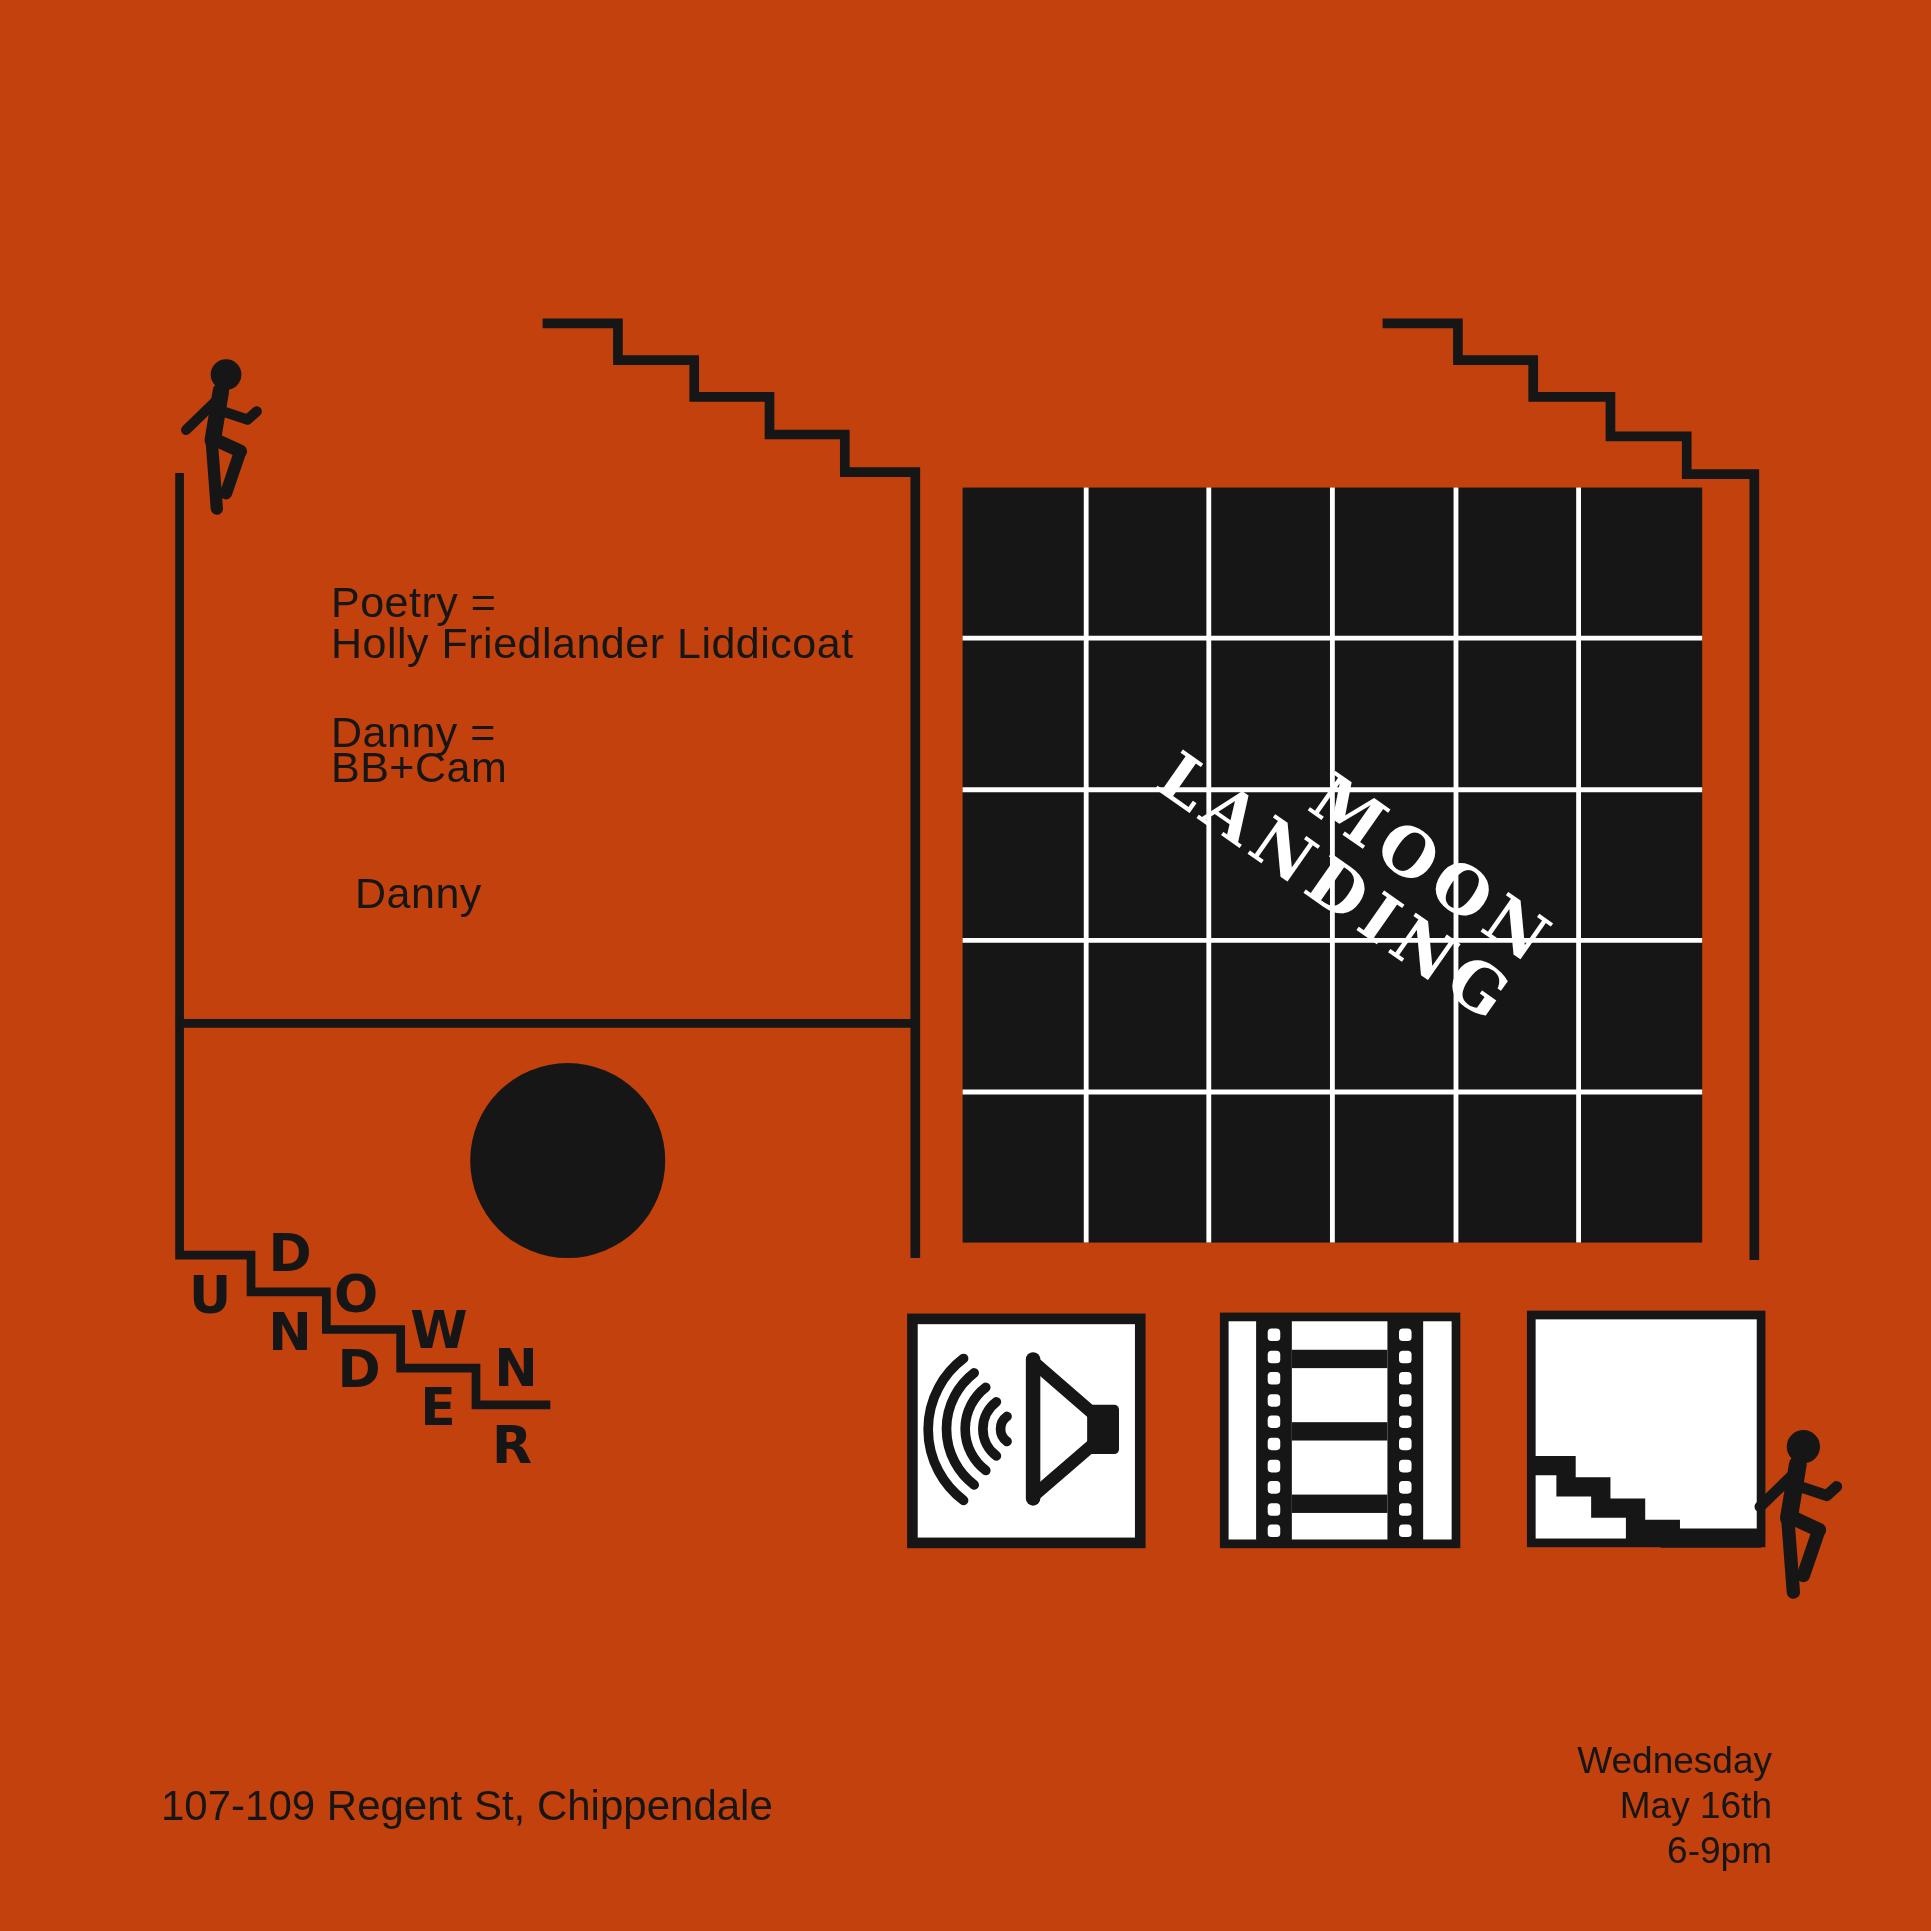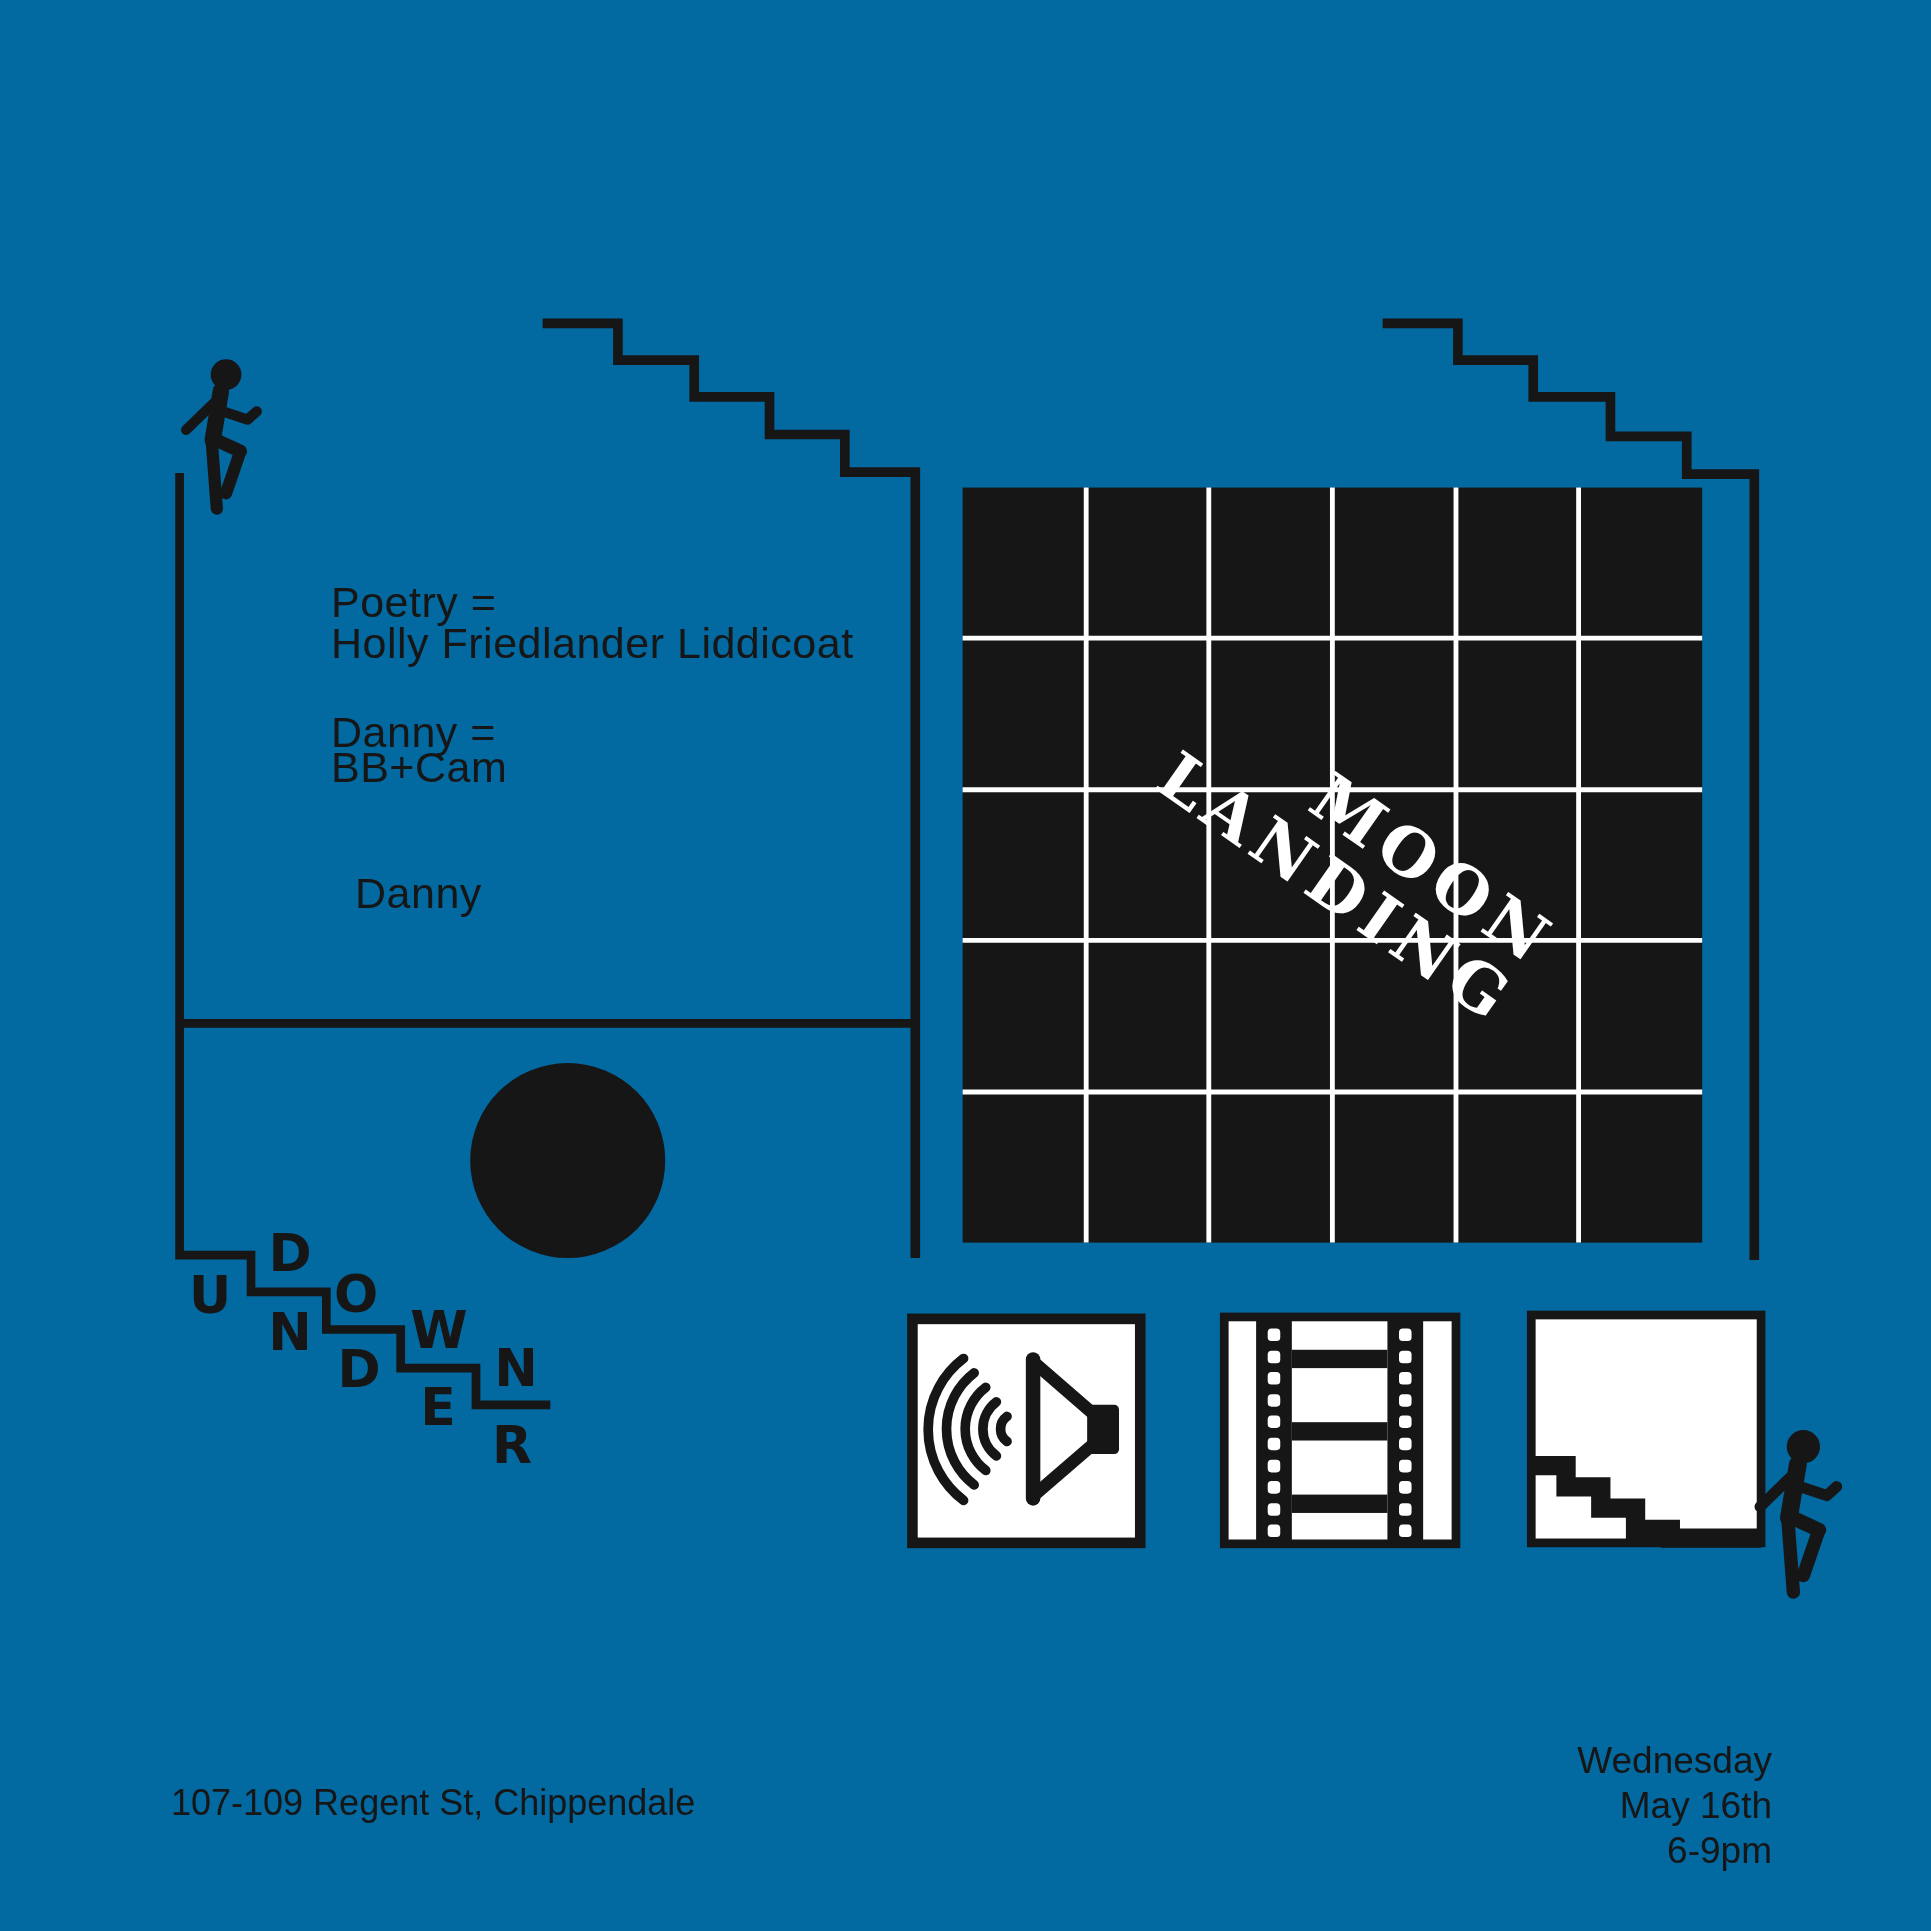--- a/index.html
+++ b/index.html
@@ -1,17 +1,17 @@
 <!DOCTYPE html>
 <html><head>
 <meta charset="utf-8">
 <style>
   html,body{margin:0;padding:0;background:#ffffff;}
   .poster{
-    position:relative;width:1931px;height:1931px;background:#0369a1;
+    position:relative;width:1931px;height:1931px;background:#c2410c;
     font-family:"Liberation Sans",sans-serif;color:#161616;overflow:hidden;
   }
   svg.art{position:absolute;left:0;top:0;}
   .cl{position:absolute;left:331px;font-size:43px;white-space:nowrap;letter-spacing:0.5px;}
   .cl-0{top:578px;} .cl-1{top:619px;}
   .cl-2{top:708px;} .cl-3{top:743px;}
   .cl-4{top:826px;} .cl-5{top:869px;margin-left:24px;}
   .title{
     position:absolute;left:1356px;top:860px;
     transform:translate(-50%,-50%) rotate(35deg);
@@ -21,21 +21,21 @@
   .title span{display:block;}
   .lt{
     position:absolute;transform:translate(-50%,-50%);
     font-family:"DejaVu Sans",sans-serif;font-weight:bold;font-size:52px;line-height:1;
   }
   .lt-0{left:290px;top:1253px;} .lt-1{left:210px;top:1295px;}
   .lt-2{left:356px;top:1294px;} .lt-3{left:290px;top:1332px;}
   .lt-4{left:439px;top:1330px;} .lt-5{left:359px;top:1369px;}
   .lt-6{left:516px;top:1368px;} .lt-7{left:438px;top:1407px;}
   .lt-8{left:512px;top:1445px;}
-  .address{position:absolute;left:171px;top:1782px;font-size:36px;white-space:nowrap;}
+  .address{position:absolute;left:161px;top:1782px;font-size:42px;white-space:nowrap;}
   .datetime{
     position:absolute;left:1511px;top:1738px;width:261px;
     text-align:right;font-size:37px;line-height:1.22;
   }
   .datetime span{display:block;}
 </style>
 </head>
 <body>
 
 <div class="poster">

